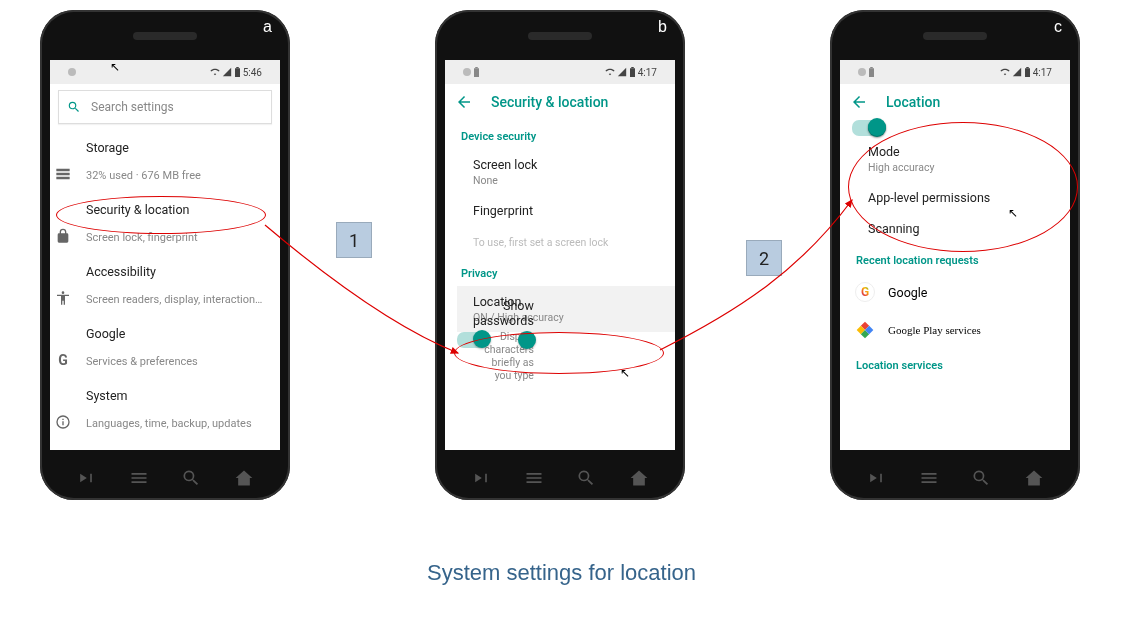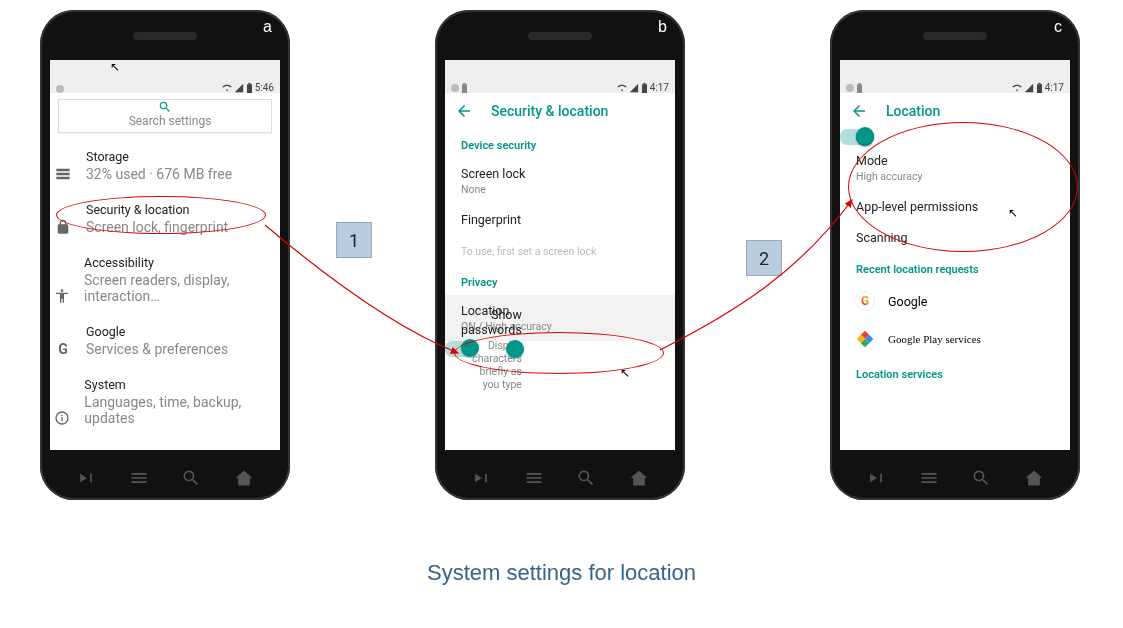--- a/index.html
+++ b/index.html
@@ -6,39 +6,39 @@
   body { font-family: Roboto, Arial, sans-serif; background: #fff; width: 1123px; height: 628px; position: relative; }
 
   .phone { position: absolute; width: 250px; height: 490px; background: #111; border-radius: 34px; box-shadow: 0 0 0 2px #333 inset; }
   .phone .earpiece { position: absolute; top: 22px; left: 50%; transform: translateX(-50%); width: 64px; height: 8px; background: #2a2a2a; border-radius: 4px; }
   .phone .label-letter { position: absolute; top: 8px; right: 18px; color: #fff; font-size: 16px; font-family: Arial; }
   .phone .screen { position: absolute; top: 50px; left: 10px; right: 10px; bottom: 50px; background: #fff; overflow: hidden; }
 
   .navbuttons { position: absolute; bottom: 12px; left: 0; right: 0; display: flex; justify-content: space-around; align-items: center; padding: 0 20px; }
   .navbuttons svg { width: 20px; height: 20px; }
 
-  .statusbar { height: 33px; background: #eee; display: flex; align-items: flex-end; justify-content: space-between; padding: 0 6px; font-size: 10px; color: #444; }
+  .statusbar { height: 24px; background: #eee; display: flex; align-items: center; justify-content: space-between; padding: 0 18px; font-size: 10px; color: #444; }
   .statusbar .left { display: flex; align-items: center; gap: 2px; }
   .statusbar .right { display: flex; align-items: center; gap: 2px; }
   .dot-grey { width: 8px; height: 8px; border-radius: 50%; background: #bbb; }
 
-  .searchbar { margin: 6px 8px; height: 34px; border: 1px solid #ddd; background: #fff; display: flex; align-items: center; padding: 0 8px; box-shadow: 0 1px 1px rgba(0,0,0,0.05); flex-direction: column; }
+  .searchbar { margin: 6px 8px; height: 34px; border: 1px solid #ddd; background: #fff; display: flex; align-items: center; padding: 0 8px; box-shadow: 0 1px 1px rgba(0,0,0,0.05); }
   .searchbar span.ph { color: #888; font-size: 12px; margin-left: 10px; }
 
   .setting-row { display: flex; align-items: flex-end; padding: 10px 4px; gap: 14px; }
   .setting-row .icon { width: 18px; display: flex; justify-content: center; padding-top: 2px; color: #666; }
   .setting-row .txt .title { font-size: 12.5px; color: #222; }
-  .setting-row .txt .sub { font-size: 14px; color: #888; margin-top: 2px; }
+  .setting-row .txt .sub { font-size: 11px; color: #888; margin-top: 14px; }
 
   .appbar { height: 36px; display: flex; align-items: center; padding: 0 10px; gap: 18px; }
   .appbar .back { color: #009688; }
   .appbar .title { color: #009688; font-size: 14px; font-weight: 500; }
 
   .section-header { font-size: 11px; font-weight: 600; color: #009688; padding: 10px 16px 6px; }
-  .pref-row { padding: 8px 16px; }
+  .pref-row { padding: 8px 16px; margin-left: 12px; }
   .pref-row .title { font-size: 12.5px; color: #222; }
   .pref-row .sub { font-size: 10.5px; color: #888; margin-top: 2px; }
   .pref-row.disabled .title, .pref-row.disabled .sub { color: #bbb; }
   .pref-row.switch { display: flex; justify-content: space-between; align-items: center; }
 
   .switch { width: 28px; height: 14px; background: #b2dfdb; border-radius: 7px; position: relative; text-align: right; }
   .switch::after { content: ''; position: absolute; right: -2px; top: -2px; width: 18px; height: 18px; background: #009688; border-radius: 50%; box-shadow: 0 1px 2px rgba(0,0,0,0.3); }
 
   .ellipse { position: absolute; border: 1.5px solid #d00; border-radius: 50%; pointer-events: none; }
 

